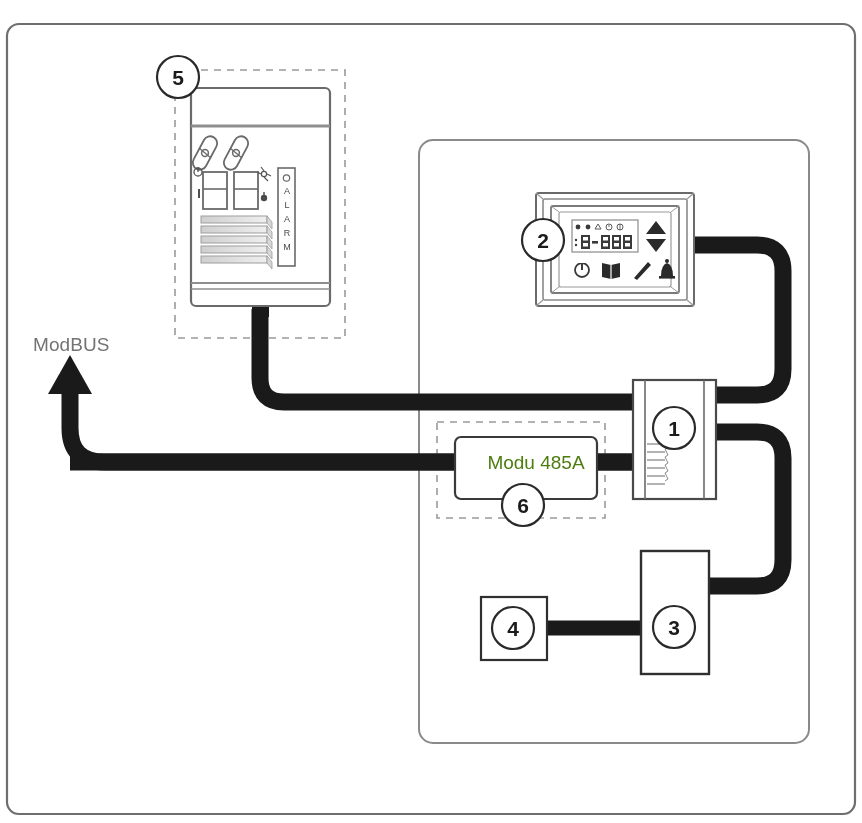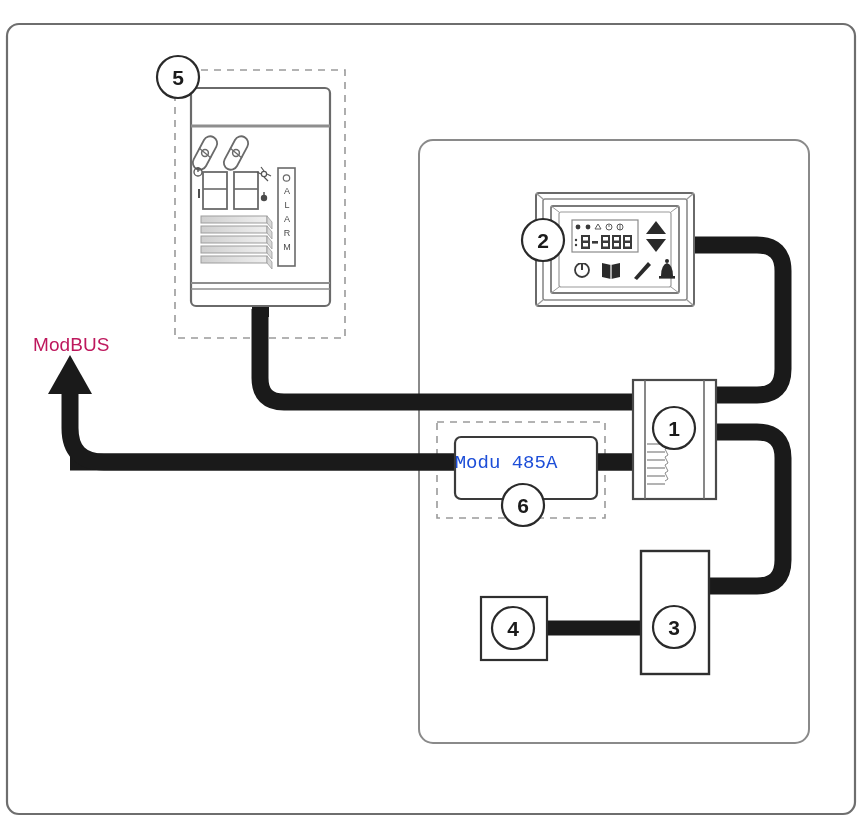--- a/index.html
+++ b/index.html
@@ -24,31 +24,30 @@
   }
   .lbl {
     position: absolute;
     font-family: "Liberation Sans", sans-serif;
     white-space: nowrap;
   }
   #modbus-label {
     left: 33px;
     top: 334px;
     font-size: 19px;
-    color: #be185d;
+    color: #737373;
     letter-spacing: 0.1px;
   }
   #modu-label {
-    left: 442px;
+    left: 472px;
     top: 452px;
     font-size: 19px;
-    color: #1d4ed8;
+    color: #4d7c0f;
     width: 128px;
     text-align: center;
-    font-family: Liberation Mono, monospace;
   }
   .badge-num {
     position: absolute;
     font-size: 21px;
     font-weight: bold;
     color: #1b1b1b;
     text-align: center;
     transform: translate(-50%, -50%);
     font-family: "Liberation Sans", sans-serif;
   }

